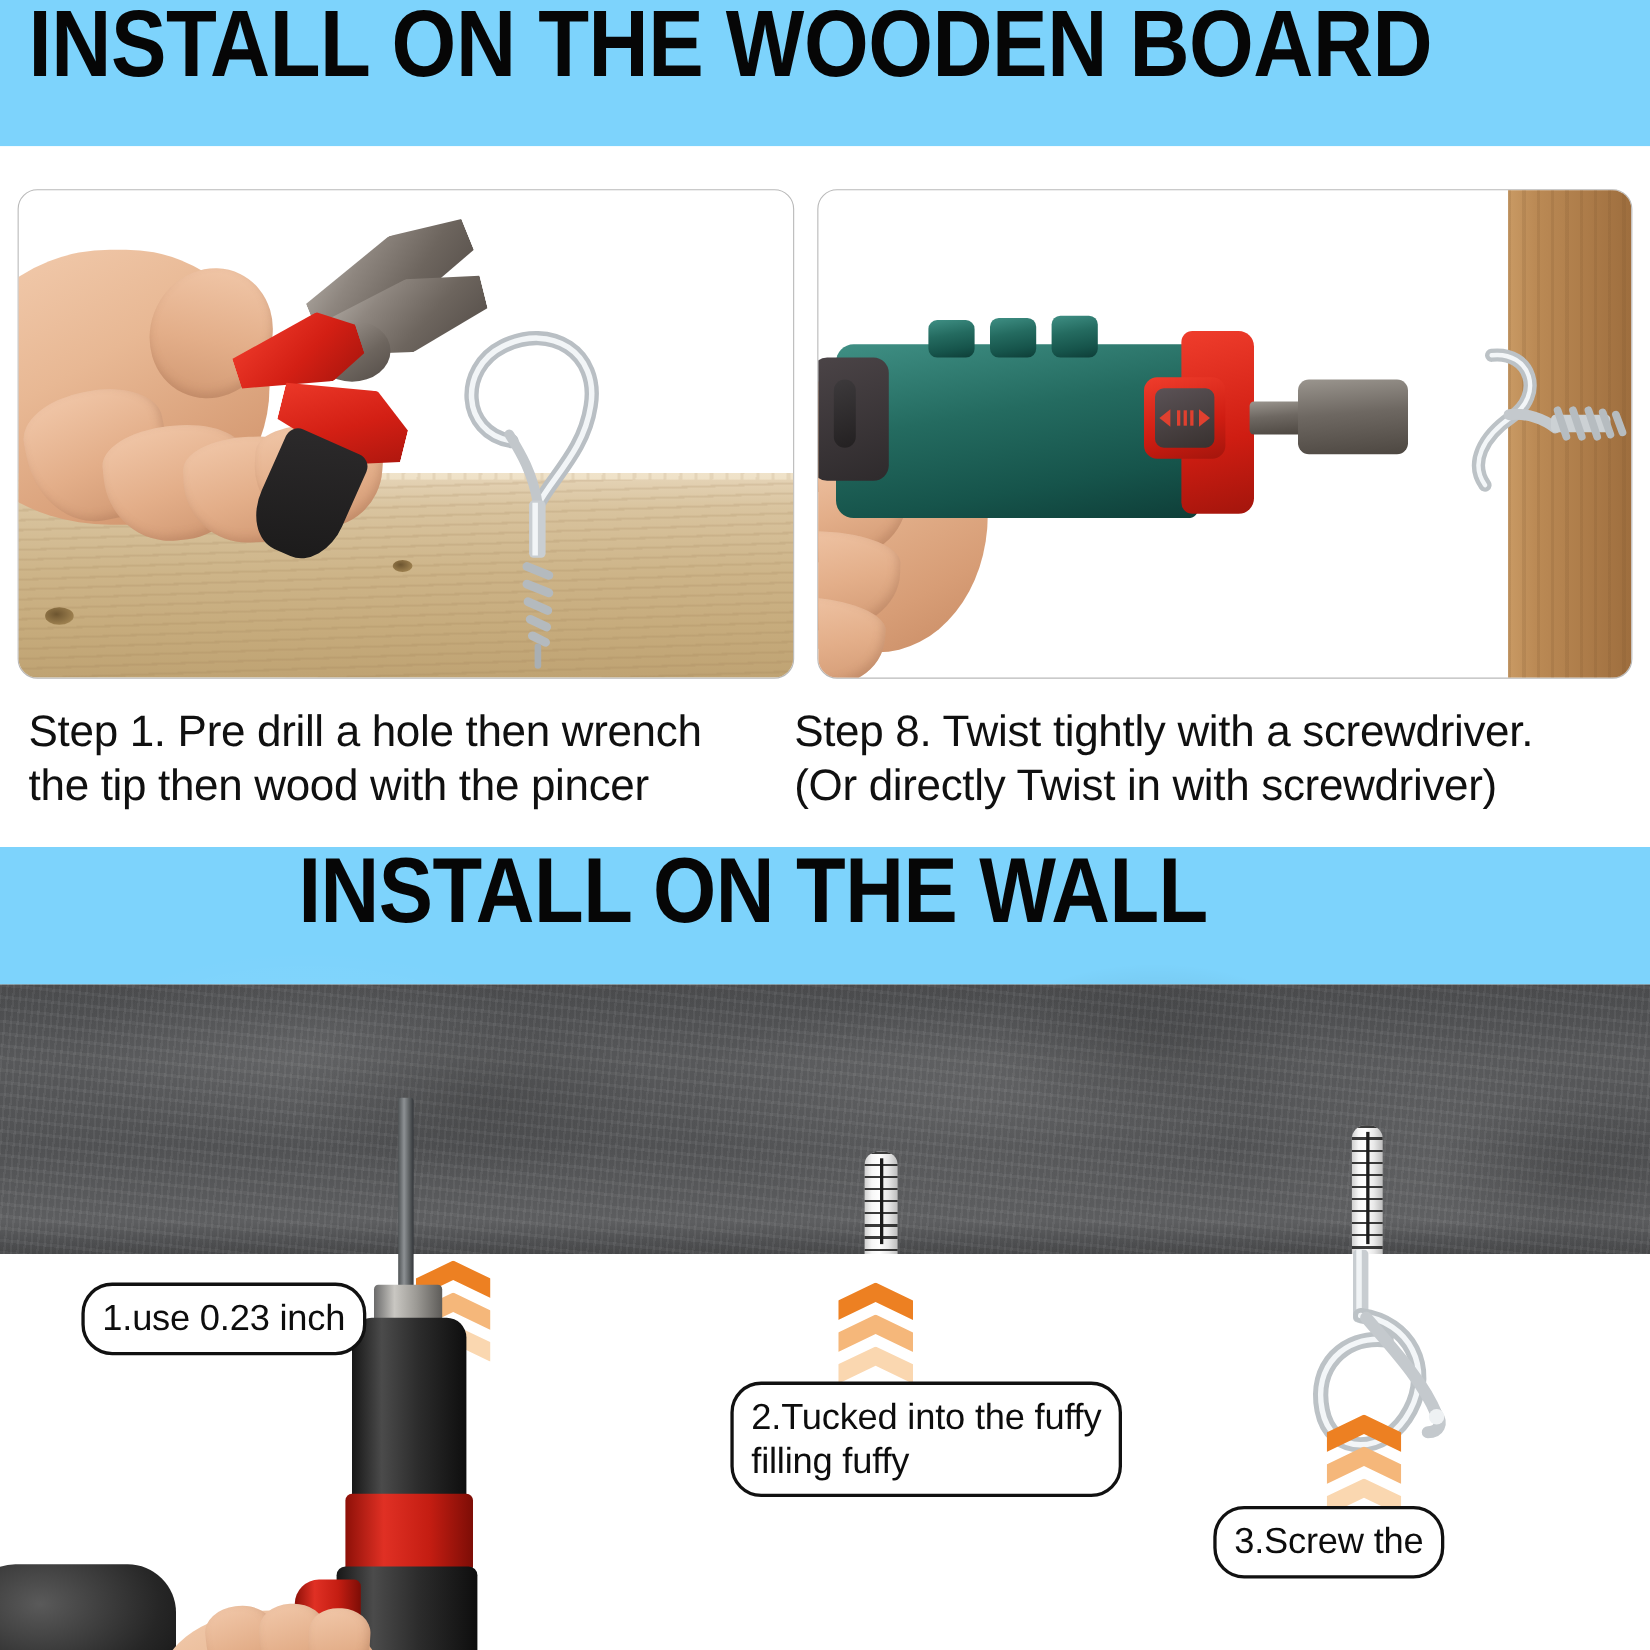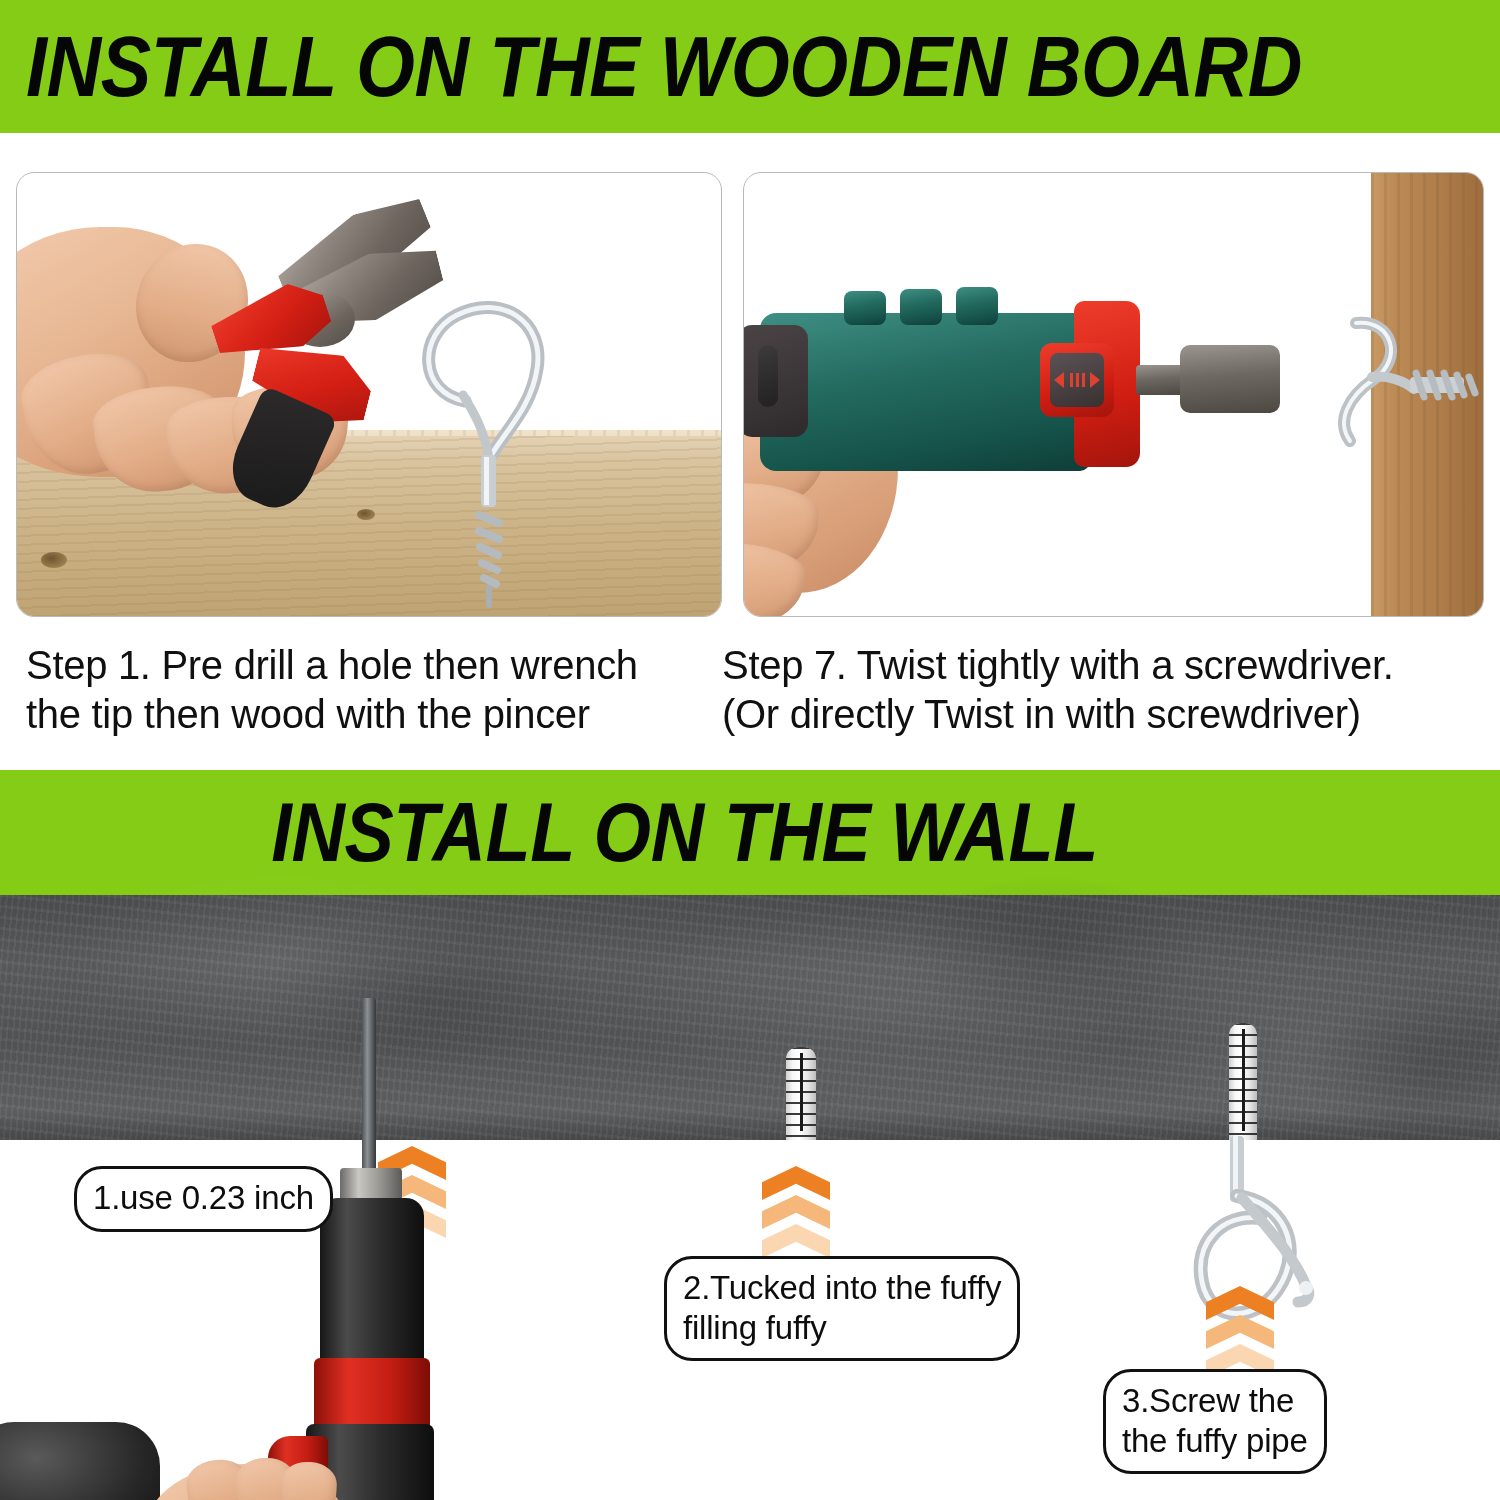--- a/index.html
+++ b/index.html
@@ -8,22 +8,22 @@
     width: 1500px; height: 1500px;
     font-family: "Liberation Sans", sans-serif;
     background: #ffffff;
     overflow: hidden;
   }
   #page { position: relative; width: 1500px; height: 1500px; }
 
   
   .band {
     position: absolute; left: 0; width: 1500px;
-    background: #84cc16;
-    display: flex; align-items: center; font-style: italic;
+    background: #7dd3fc;
+    display: flex; align-items: flex-start;
   }
   #band-wood { top: 0; height: 133px; justify-content: flex-start; padding-left: 26px; }
   #band-wall { top: 770px; height: 125px; justify-content: center; padding-right: 130px; }
 
   .band-title {
     font-family: "Liberation Sans", sans-serif;
     font-weight: bold;
     color: #060606;
     line-height: 0.95;
     transform: scaleX(0.88);
@@ -304,21 +304,21 @@
           <line x1="205" y1="74" x2="211" y2="90"></line>
         </g>
       </svg>
     </div>
 
     <div class="caption" id="cap-step1">
       <span>Step 1. Pre drill a hole then wrench</span>
       <span>the tip then wood with the pincer</span>
     </div>
     <div class="caption" id="cap-step2">
-      <span>Step 7. Twist tightly with a screwdriver.</span>
+      <span>Step 8. Twist tightly with a screwdriver.</span>
       <span>(Or directly Twist in with screwdriver)</span>
     </div>
   </div>
 
   <div class="band" id="band-wall">
     <div class="band-title" id="title-wall">INSTALL ON THE WALL</div>
   </div>
 
   <div id="wall-section">
     <div class="wall-blot" style="left:70px;  top:-30px; width:420px; height:180px;"></div>
@@ -381,17 +381,16 @@
 
     <div class="callout" id="callout-1" style="top:26px;">
       <span>1.use 0.23 inch</span>
     </div>
     <div class="callout" id="callout-2" style="top:116px;">
       <span>2.Tucked into the fuffy</span>
       <span>filling fuffy</span>
     </div>
     <div class="callout" id="callout-3" style="top:229px;">
       <span>3.Screw the</span>
-      <span>the fuffy pipe</span>
     </div>
   </div>
 
 </div>
 
 </body></html>

